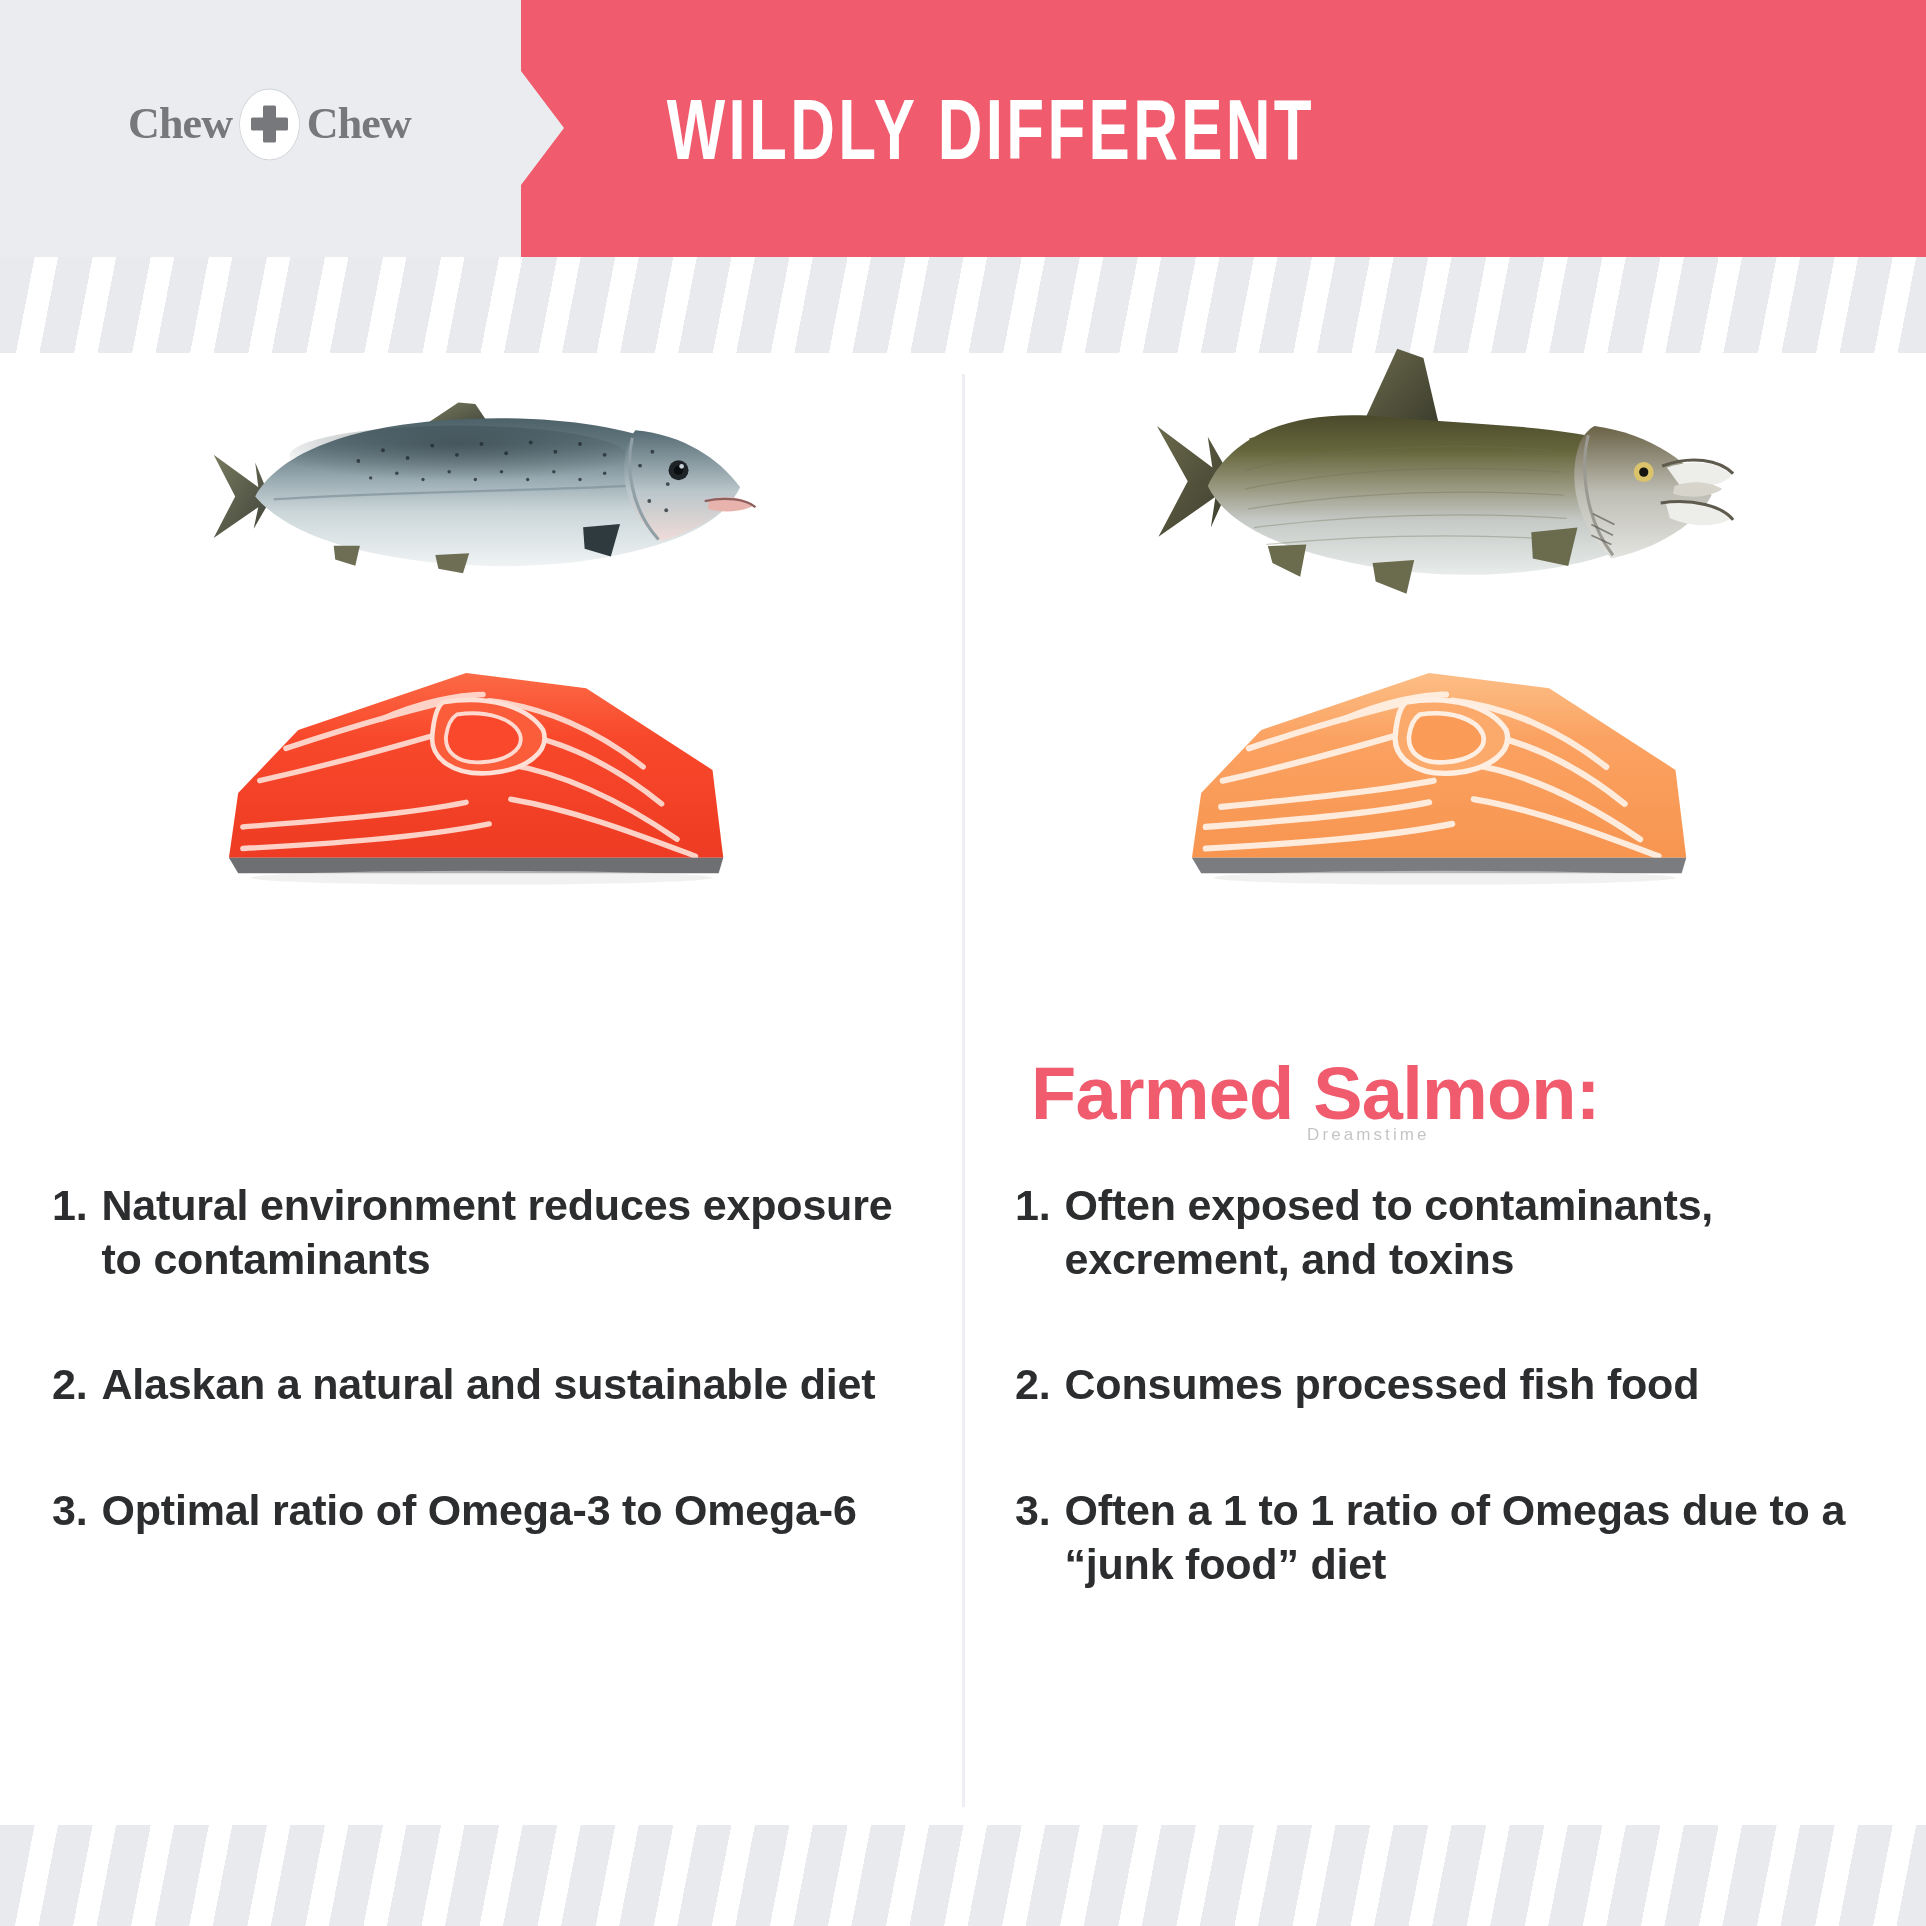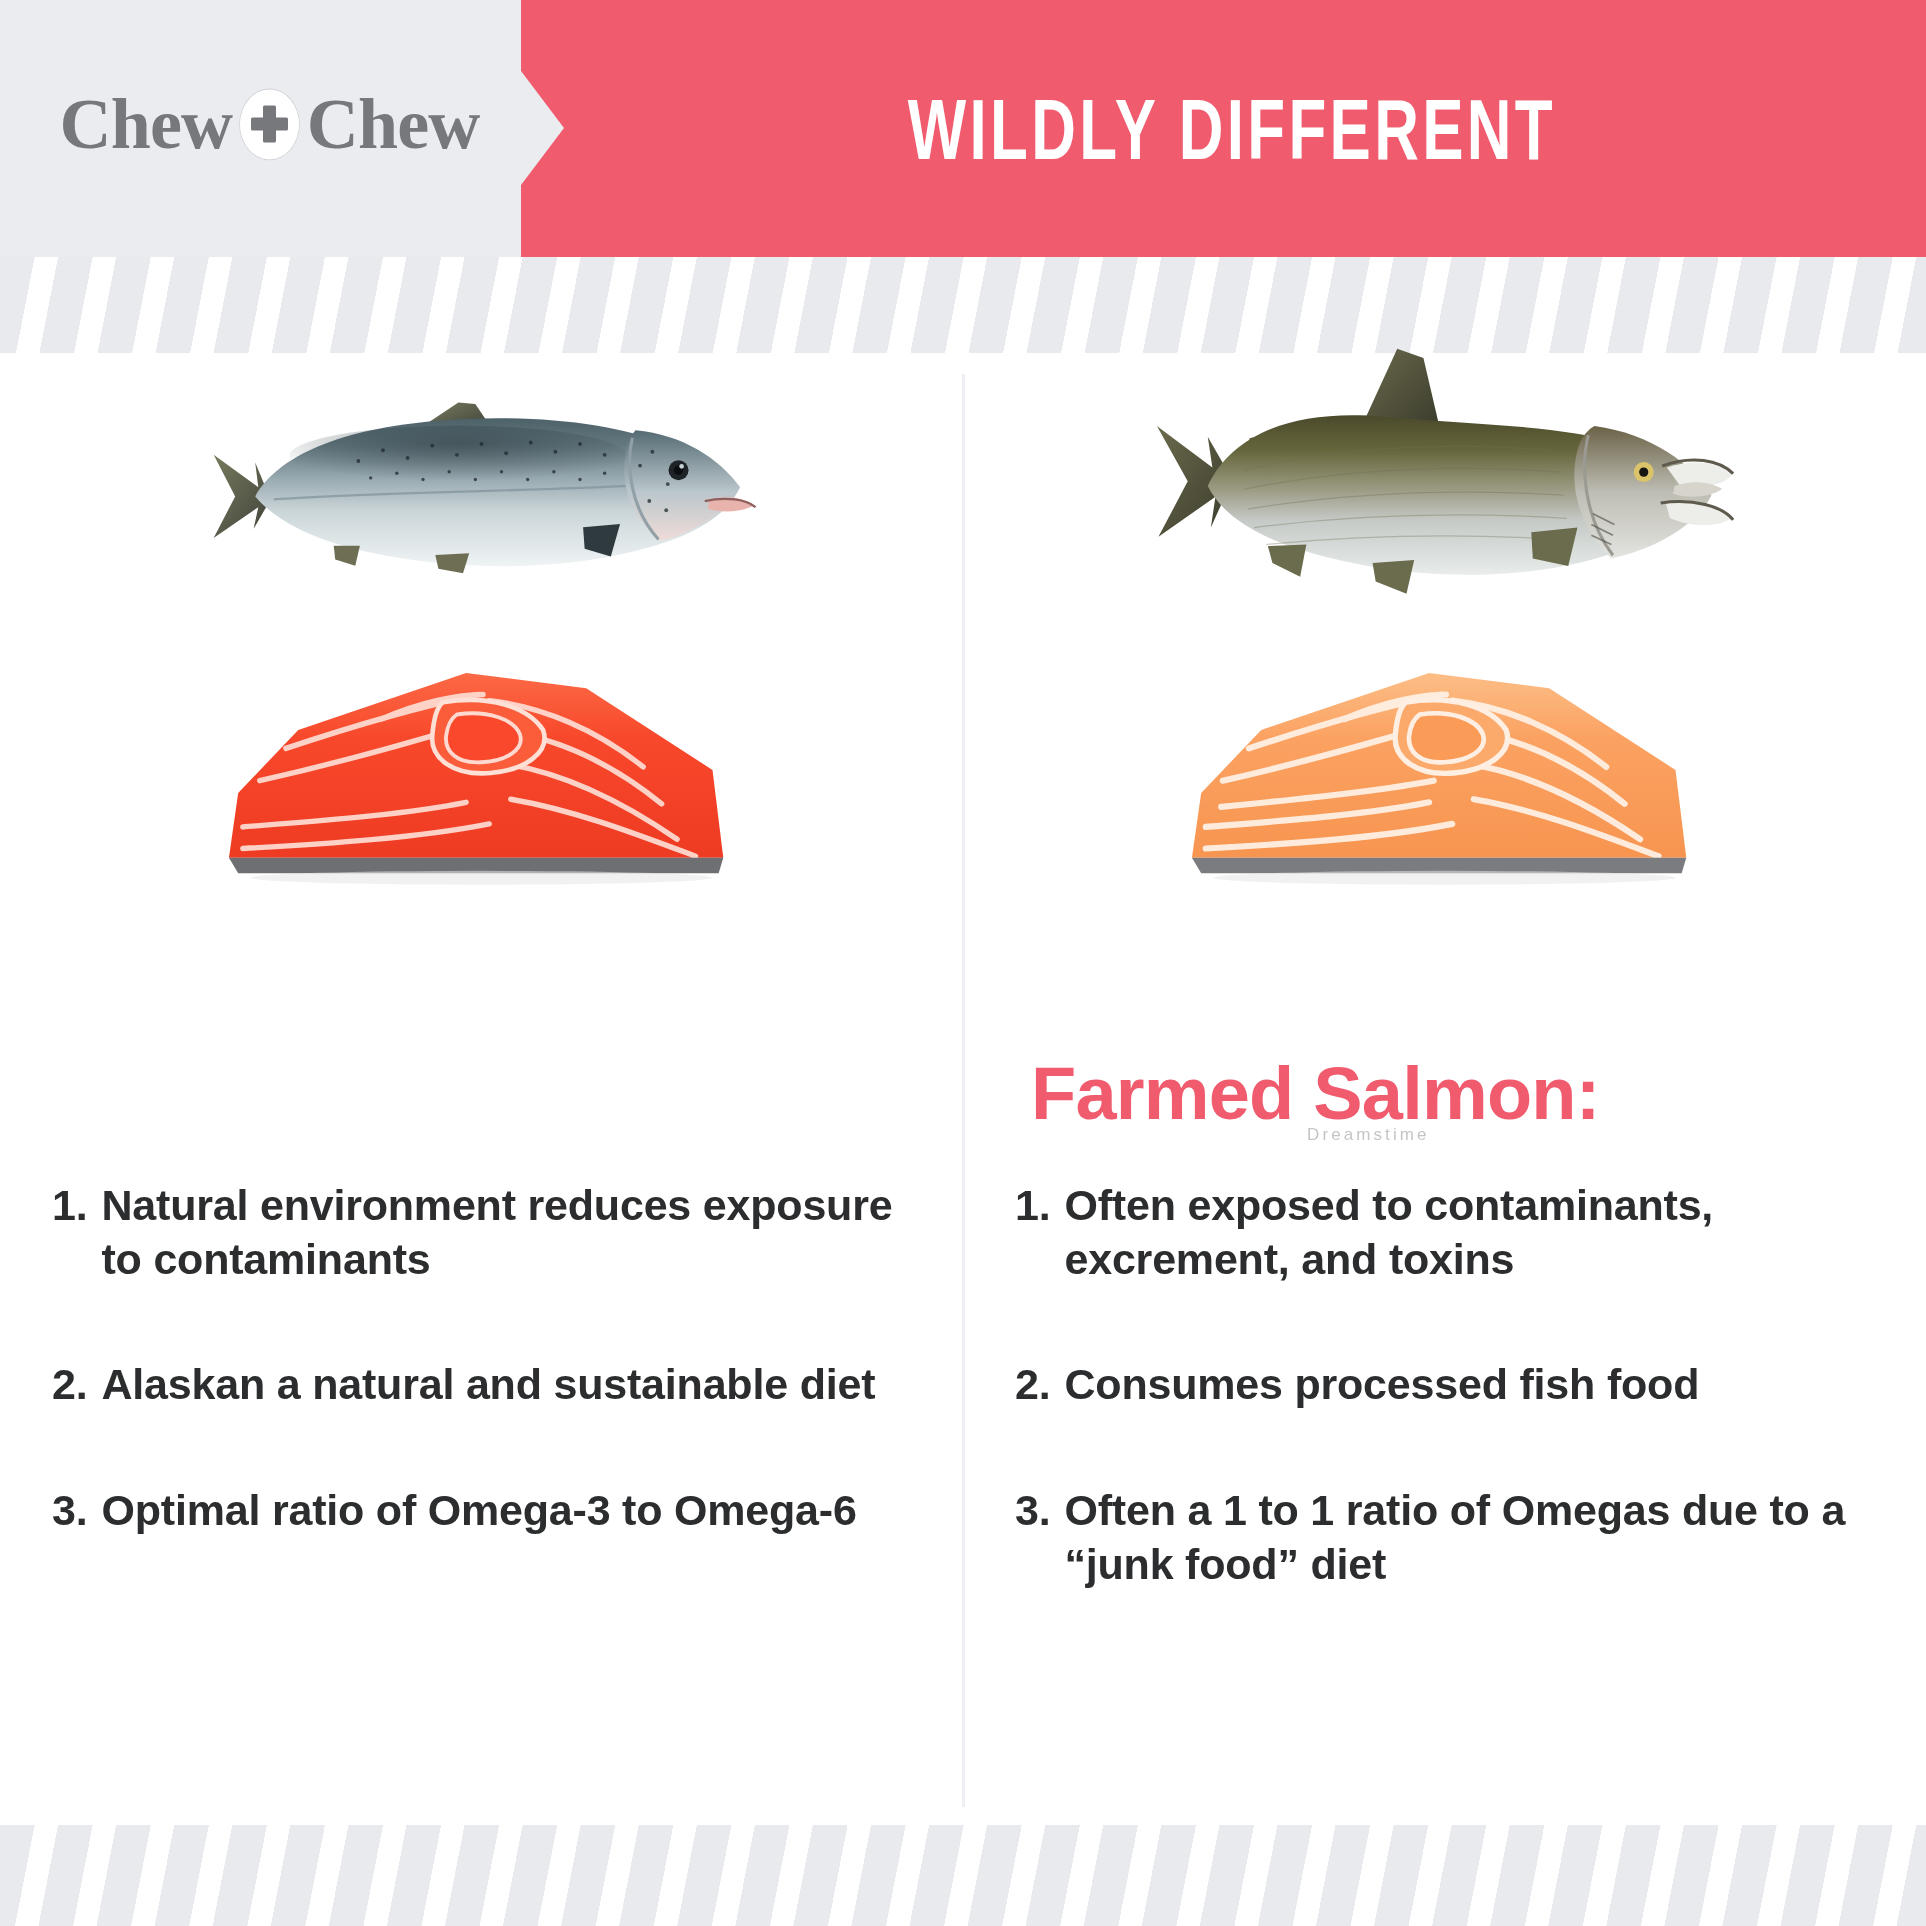--- a/index.html
+++ b/index.html
@@ -22,41 +22,41 @@
     display:flex;align-items:center;justify-content:center;
   }
   .logo{
     display:flex;align-items:center;justify-content:center;
     gap:7.7px;
     transform:translateY(-4.6px);
   }
   .logo-word{
     font-family:"Liberation Serif", serif;
     font-weight:bold;
-    font-size:72px;
+    font-size:44px;
     color:#77787B;
     letter-spacing:-0.8px;
     line-height:1;
   }
   .logo-badge{
     width:57px;height:68px;border-radius:50%;
     background:#ffffff;
     border:1.5px solid #ffffff;
     display:flex;align-items:center;justify-content:center;
     position:relative;
     box-shadow:0 0 0 0.8px #cfd2d6;
   }
   .logo-badge .plus-v{position:absolute;width:12.3px;height:37px;background:#77787B;border-radius:1.5px;}
   .logo-badge .plus-h{position:absolute;width:37px;height:12.3px;background:#77787B;border-radius:1.5px;}
 
   .banner{
     position:absolute;left:521px;top:0;width:1405px;height:257px;
     background:#F05B6E;
     clip-path:polygon(0 0, 100% 0, 100% 100%, 0 100%, 0 185px, 43px 128px, 0 71px);
-    display:flex;align-items:center;justify-content:center;
+    display:flex;align-items:center;justify-content:flex-start;
   }
   .banner-title{
     color:#ffffff;
     font-weight:bold;
     font-size:86px;
     letter-spacing:4.6px;
     transform:scaleX(0.72);
     transform-origin:center;
     white-space:nowrap;
     line-height:1;

